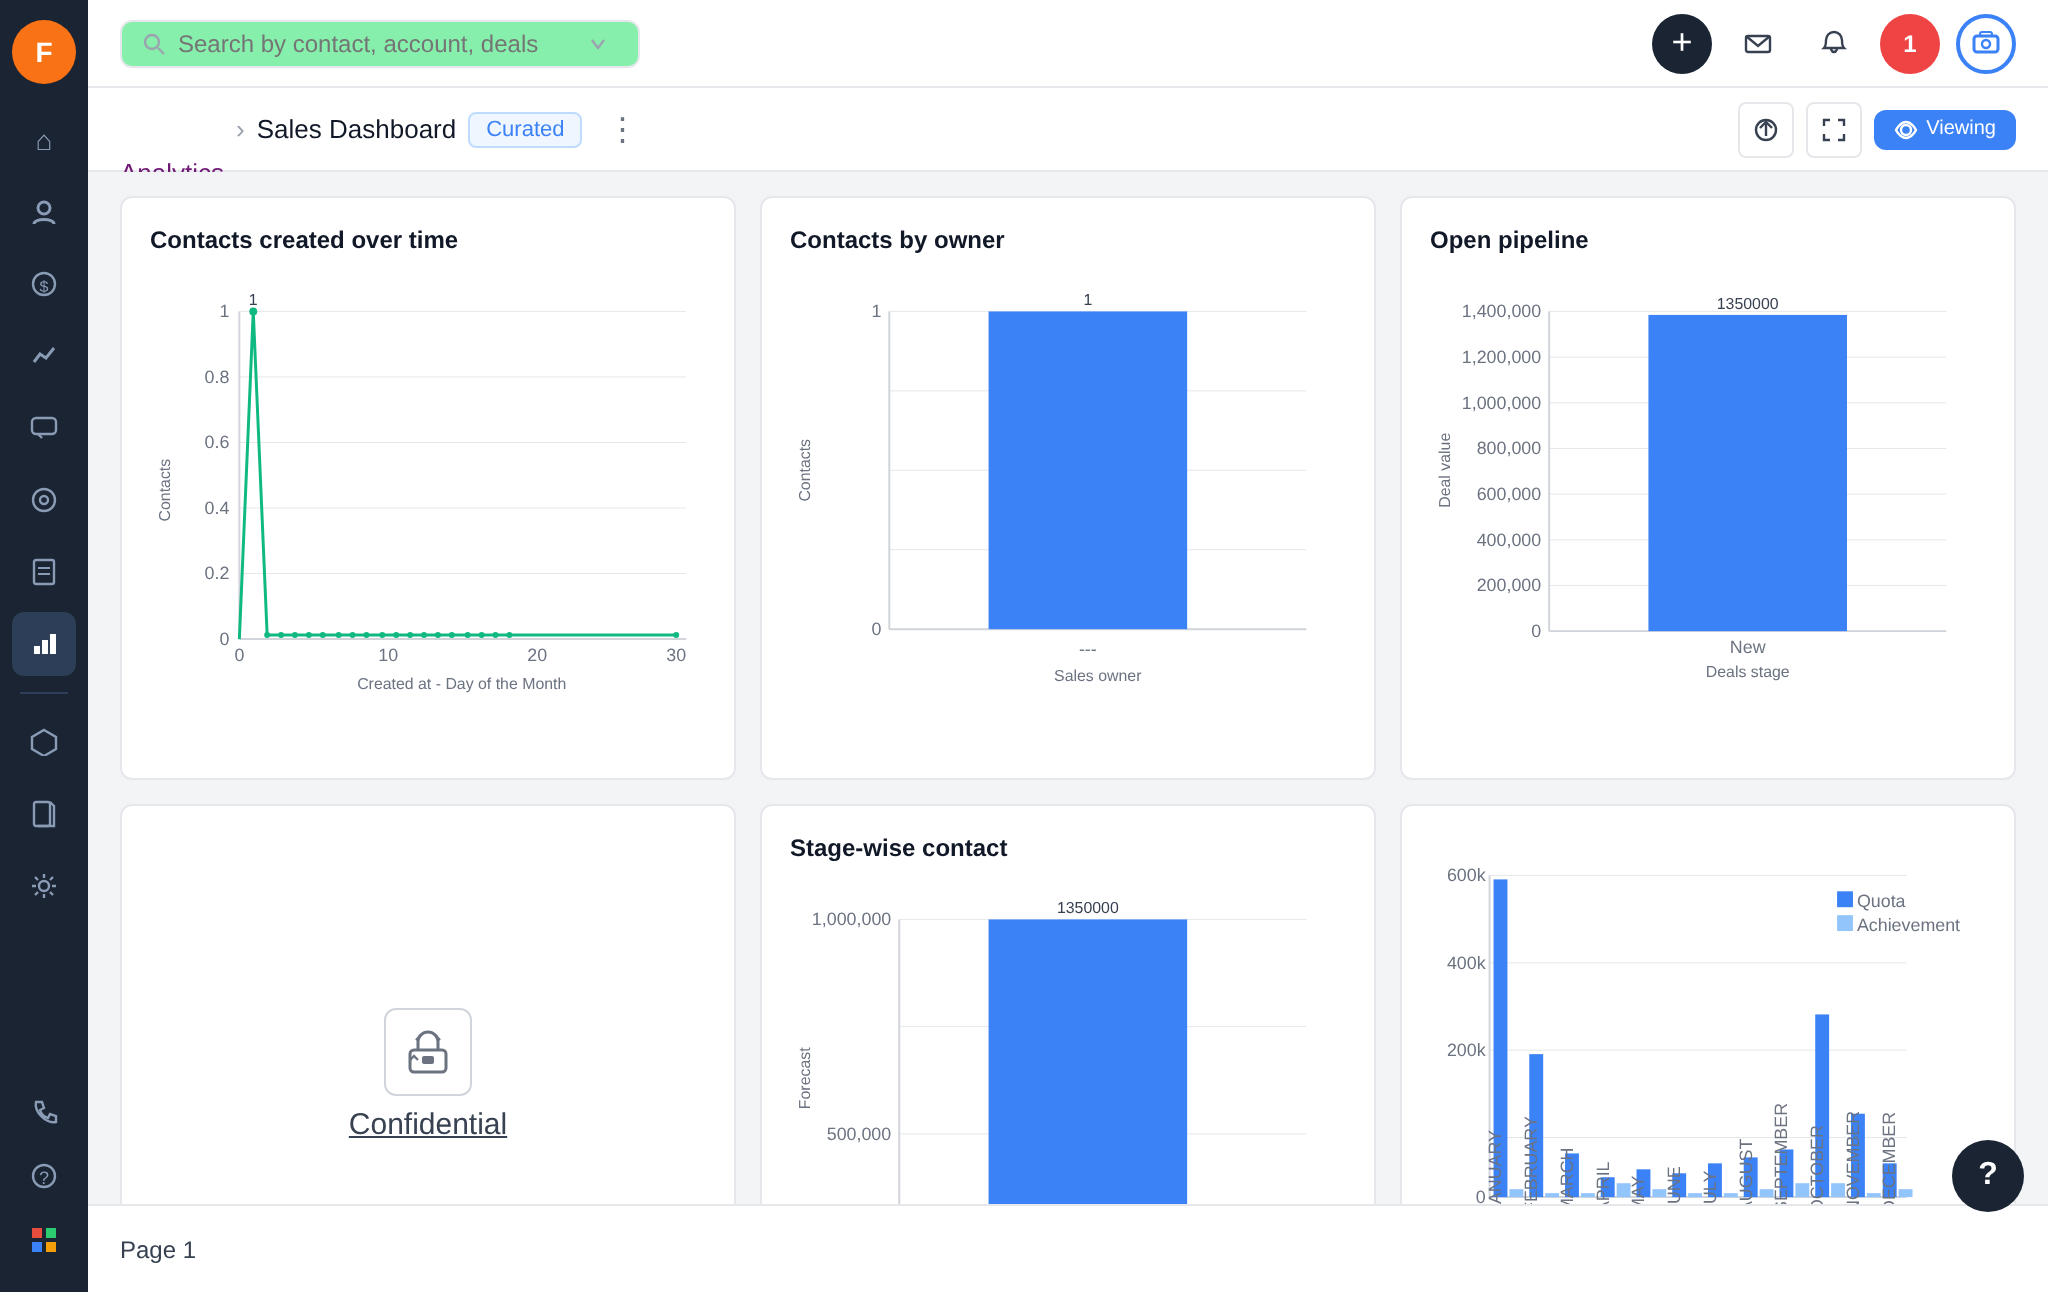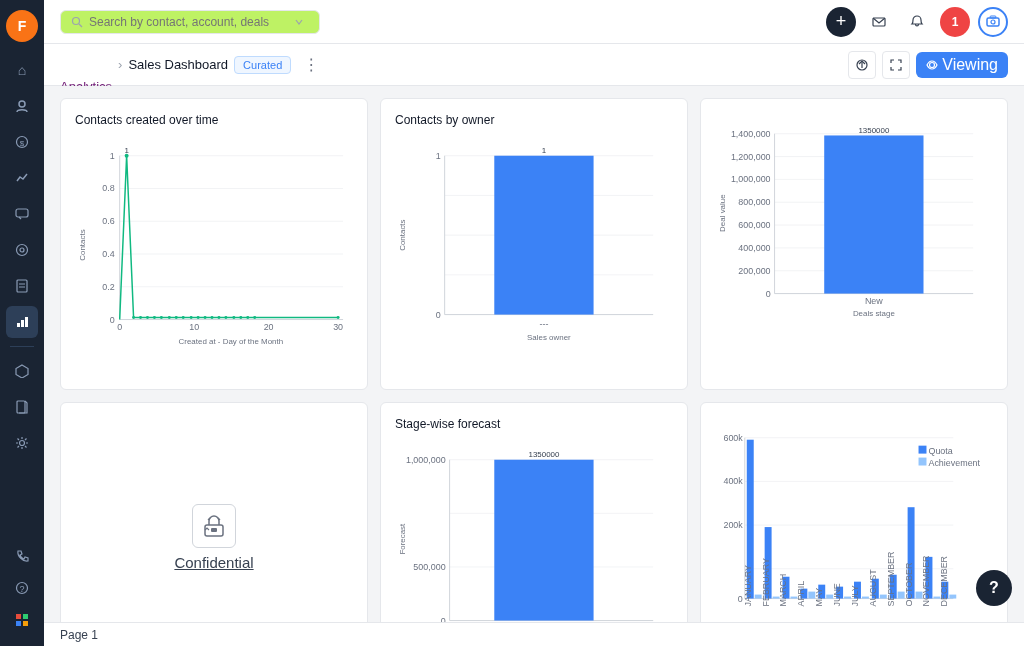--- a/index.html
+++ b/index.html
@@ -54,21 +54,21 @@
       display: flex;
       align-items: center;
       padding: 0 16px;
       border-bottom: 1px solid #e5e7eb;
       gap: 12px;
     }
     .search-bar {
       display: flex;
       align-items: center;
       gap: 6px;
-      background: #bef264;
+      background: #86efac;
       border: 1px solid #e5e7eb;
       border-radius: 6px;
       padding: 4px 10px;
       flex: 0 0 260px;
     }
     .search-bar input {
       border: none; background: transparent; outline: none;
       font-size: 12px; color: #6b7280;
       width: 200px;
     }
@@ -135,21 +135,21 @@
       display: flex;
       align-items: center;
       gap: 6px;
     }
     .view-btn {
       display: flex; align-items: center; gap: 4px;
       background: #3b82f6;
       color: white;
       border-radius: 6px;
       padding: 4px 10px;
-      font-size: 16px;
+      font-size: 10px;
       cursor: pointer;
     }
     .icon-btn {
       width: 28px; height: 28px;
       border: 1px solid #e5e7eb;
       border-radius: 4px;
       display: flex; align-items: center; justify-content: center;
       cursor: pointer;
       color: #374151;
       font-size: 13px;
@@ -168,34 +168,34 @@
       gap: 12px;
     }
     .chart-card {
       background: white;
       border-radius: 6px;
       padding: 14px;
       border: 1px solid #e5e7eb;
     }
     .chart-title {
       font-size: 12px;
-      font-weight: 400;
+      font-weight: 700;
       color: #111827;
       margin-bottom: 8px;
     }
     .chart-area {
       height: 240px;
       position: relative;
     }
 
     
     .page-footer {
       background: white;
       border-top: 1px solid #e5e7eb;
-      height: 24px;
+      height: 44px;
       display: flex;
       align-items: center;
       padding: 0 16px;
       font-size: 12px;
       color: #374151;
       font-weight: 500;
     }
 
     
     .chart-svg { width: 100%; height: 100%; }
@@ -494,20 +494,21 @@
             <text x="-90" y="10" class="axis-title" transform="rotate(-90)" text-anchor="middle">Contacts</text>
 
             <text x="150" y="183" class="axis-label" text-anchor="middle">---</text>
 
             <text x="155" y="196" class="axis-title" text-anchor="middle">Sales owner</text>
           </svg>
         </div>
       </div>
 
       <div class="chart-card">
+        <div class="chart-title">Open pipeline</div>
         <div class="chart-area">
           <svg class="chart-svg" viewBox="0 0 280 220">
 
             <line x1="60" y1="10" x2="260" y2="10" class="grid-line"></line>
             <line x1="60" y1="33" x2="260" y2="33" class="grid-line"></line>
             <line x1="60" y1="56" x2="260" y2="56" class="grid-line"></line>
             <line x1="60" y1="79" x2="260" y2="79" class="grid-line"></line>
             <line x1="60" y1="102" x2="260" y2="102" class="grid-line"></line>
             <line x1="60" y1="125" x2="260" y2="125" class="grid-line"></line>
             <line x1="60" y1="148" x2="260" y2="148" class="grid-line"></line>
@@ -550,21 +551,21 @@
                   <line x1="16" y1="4" x2="18" y2="6" stroke="#6b7280" stroke-width="1.2"></line>
                   <polyline points="3,16 5,14 7,16" stroke="#6b7280" stroke-width="1.2" fill="none"></polyline>
                 </svg>
             </div>
             <span class="conf-text">Confidential</span>
           </div>
         </div>
       </div>
 
       <div class="chart-card">
-        <div class="chart-title">Stage-wise forecast</div>
+        <div class="chart-title">Stage-wise contact</div>
         <div class="chart-area">
           <svg class="chart-svg" viewBox="0 0 280 220">
 
             <line x1="55" y1="10" x2="260" y2="10" class="grid-line"></line>
             <line x1="55" y1="64" x2="260" y2="64" class="grid-line"></line>
             <line x1="55" y1="118" x2="260" y2="118" class="grid-line"></line>
             <line x1="55" y1="172" x2="260" y2="172" class="grid-line"></line>
 
             <line x1="55" y1="172" x2="260" y2="172" stroke="#d1d5db" stroke-width="1"></line>
             <line x1="55" y1="10" x2="55" y2="172" stroke="#d1d5db" stroke-width="1"></line>

